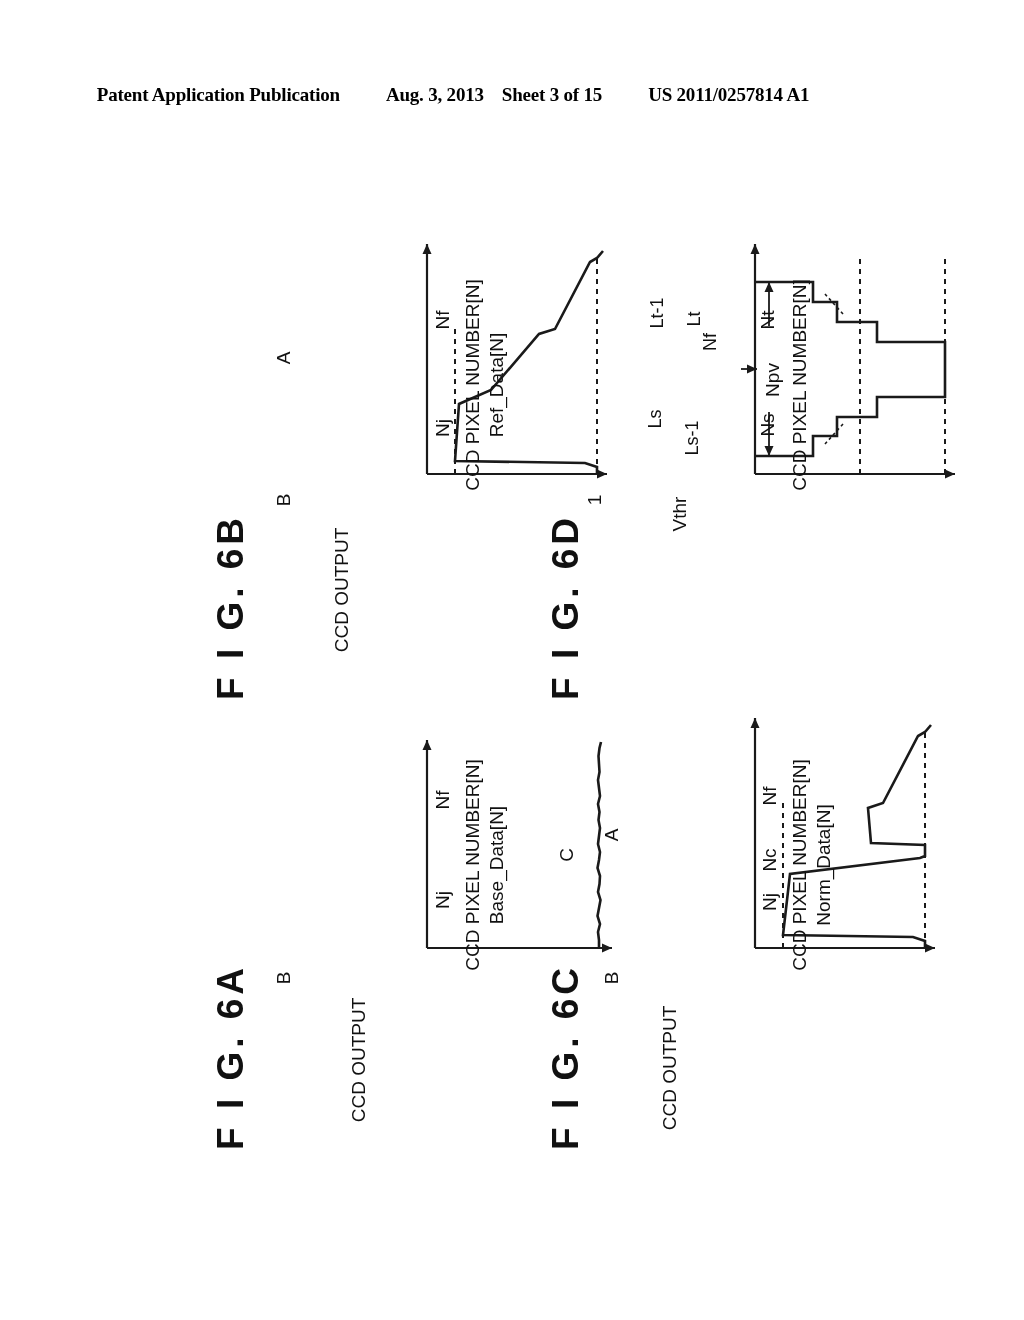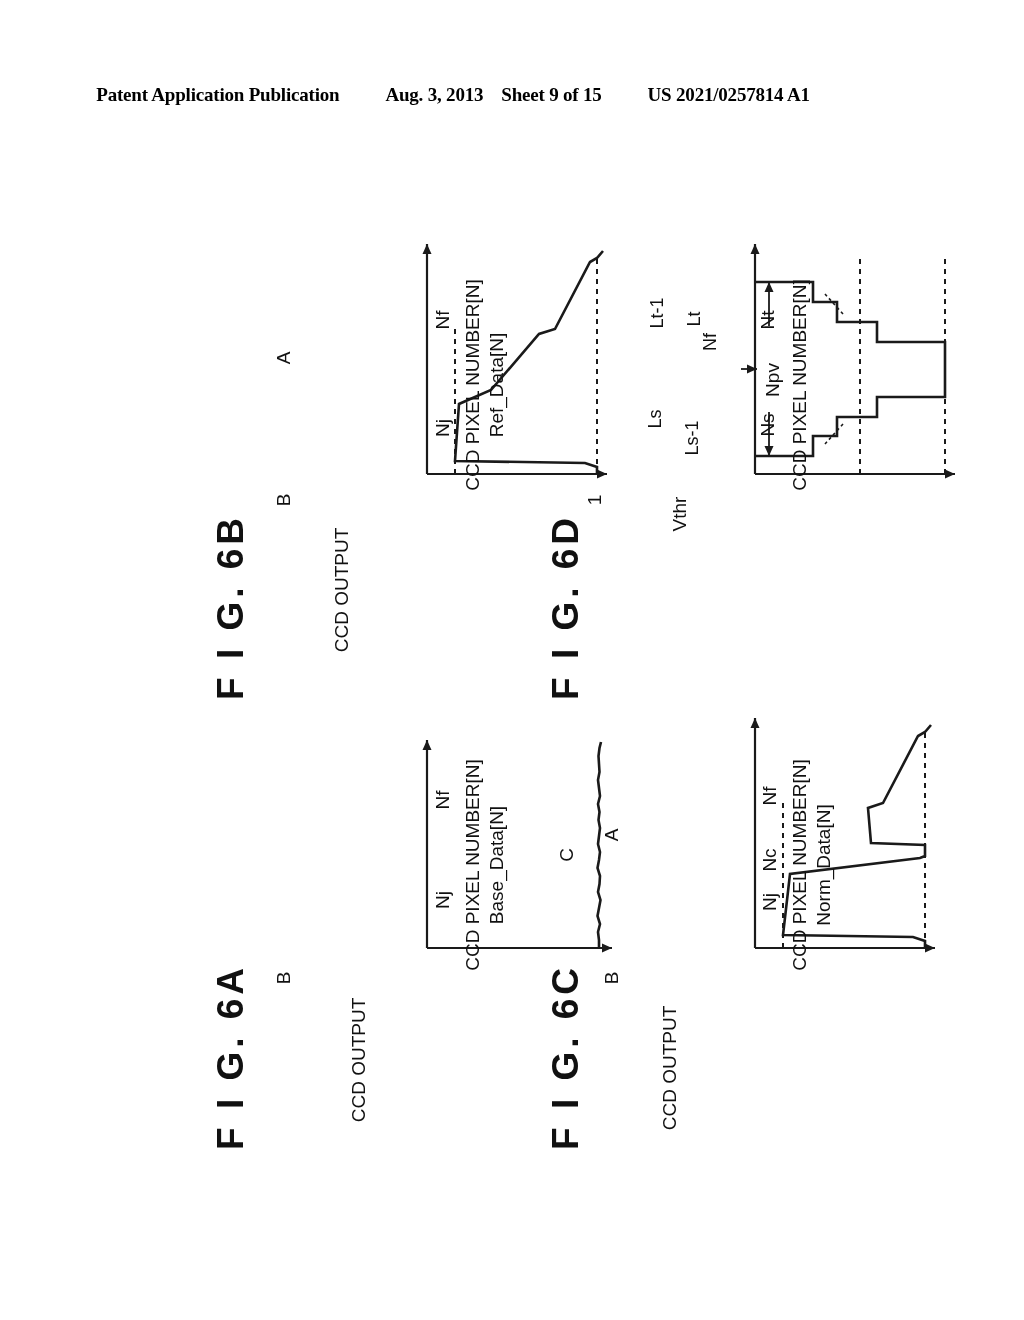--- a/index.html
+++ b/index.html
@@ -95,22 +95,22 @@
   }
 </style>
 </head>
 <body>
 
 <div id="page">
 
   <div class="header">
     <span class="h-pub">Patent Application Publication</span>
     <span class="h-date">Aug. 3, 2013</span>
-    <span class="h-sheet">Sheet 9 of 15</span>
-    <span class="h-num">US 2021/0257814 A1</span>
+    <span class="h-sheet">Sheet 3 of 15</span>
+    <span class="h-num">US 2011/0257814 A1</span>
   </div>
 
   <svg class="figures" viewBox="0 0 1024 1320">
 
     <g>
 
       <text class="fig-title" transform="translate(243,1150) rotate(-90)" text-anchor="start">F I G.  6A</text>
 
       <g transform="translate(427,948) rotate(-90)">
 

